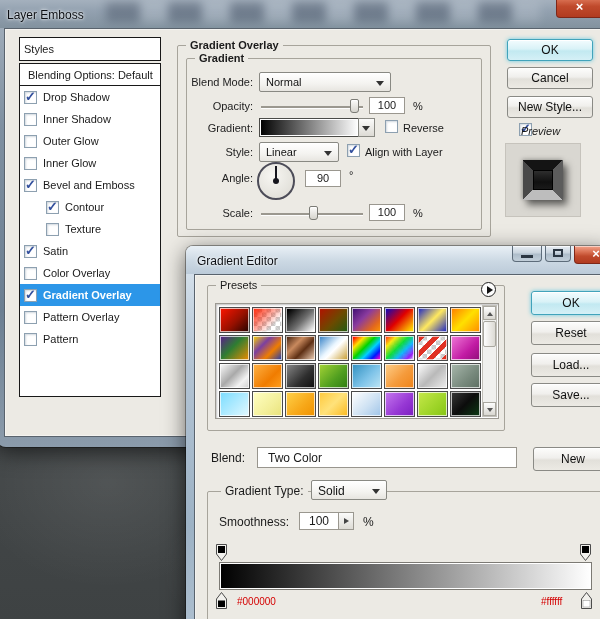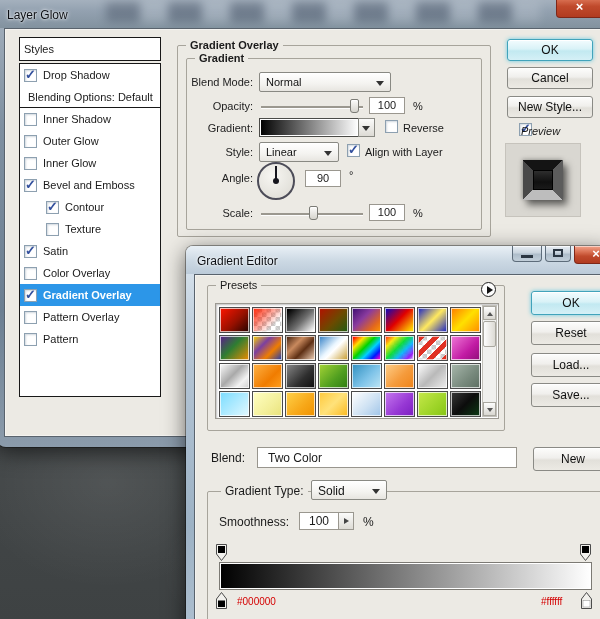--- a/index.html
+++ b/index.html
@@ -105,38 +105,38 @@
 </head>
 <body>
 
 <div id="stage">
 
   <div class="aero" style="left:-4px; top:-10px; width:614px; height:457px; border-radius:0 0 10px 10px;
               background:linear-gradient(180deg,#a9b5c1 0%,#7f90a1 30%,#6c7f92 70%,#8b9bab 100%);">
     <div class="titlebar" style="height:38px; background:linear-gradient(180deg,#b4bfca 0%,#93a1b0 55%,#82929f 100%);">
       <div style="position:absolute; left:110px; right:70px; top:12px; height:20px; filter:blur(5px); opacity:.5;
                   background:repeating-linear-gradient(90deg, rgba(25,35,55,.55) 0 34px, rgba(235,240,245,.35) 34px 62px);"></div>
-      <span class="title-text">Layer Glow</span>
+      <span class="title-text">Layer Emboss</span>
       <div class="close-btn" style="left:560px; top:0; width:47px; height:28px; line-height:34px; font-size:13px;">×</div>
     </div>
     <div class="client" style="left:8px; right:8px; top:38px; bottom:10px;">
 
       <div class="styles-box" style="left:14px; top:8px; width:142px; height:24px;">
         <div class="style-row" style="height:22px;">
           <span>Styles</span>
         </div>
       </div>
       <div class="styles-box" style="left:14px; top:34px; width:142px; height:334px;">
+          <div class="style-row plain">
+
+    <span>Blending Options: Default</span>
+  </div>
           <div class="style-row">
     <span class="checkbox checked"></span>
     <span>Drop Shadow</span>
-  </div>
-          <div class="style-row plain">
-
-    <span>Blending Options: Default</span>
   </div>
           <div class="style-row">
     <span class="checkbox"></span>
     <span>Inner Shadow</span>
   </div>
           <div class="style-row">
     <span class="checkbox"></span>
     <span>Outer Glow</span>
   </div>
           <div class="style-row">

